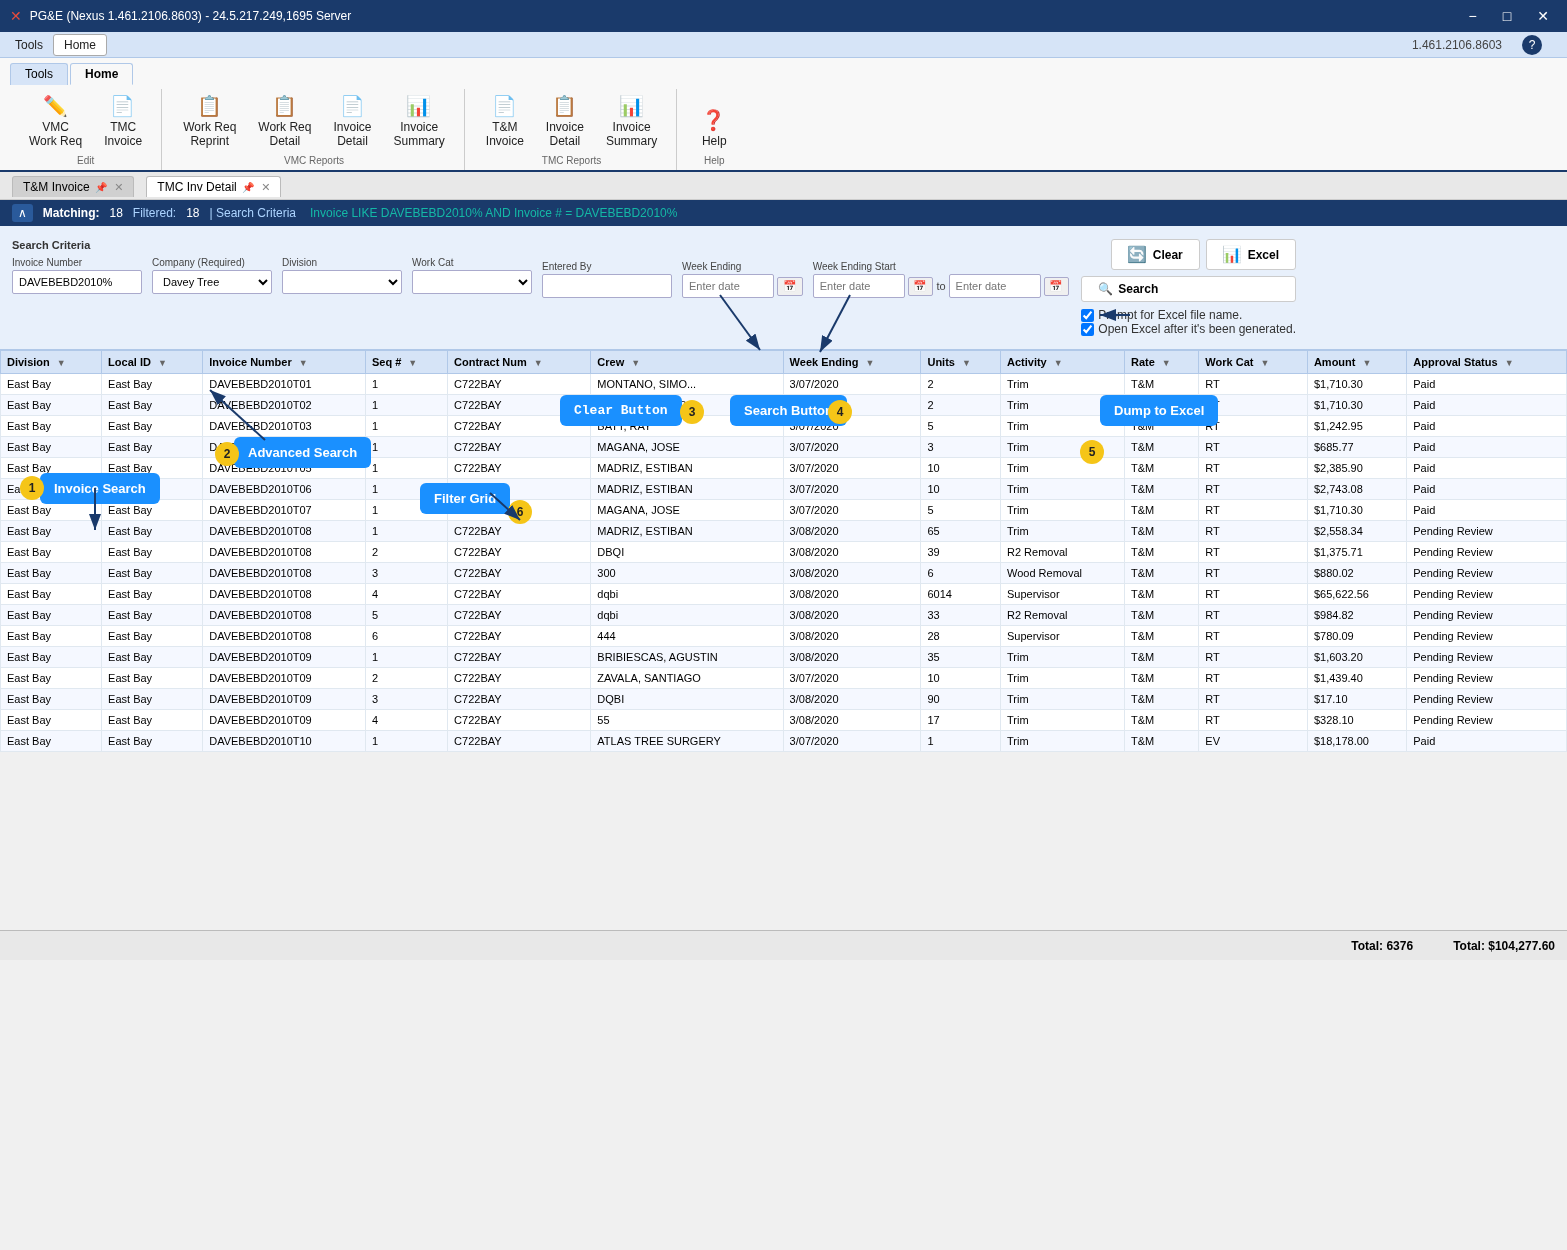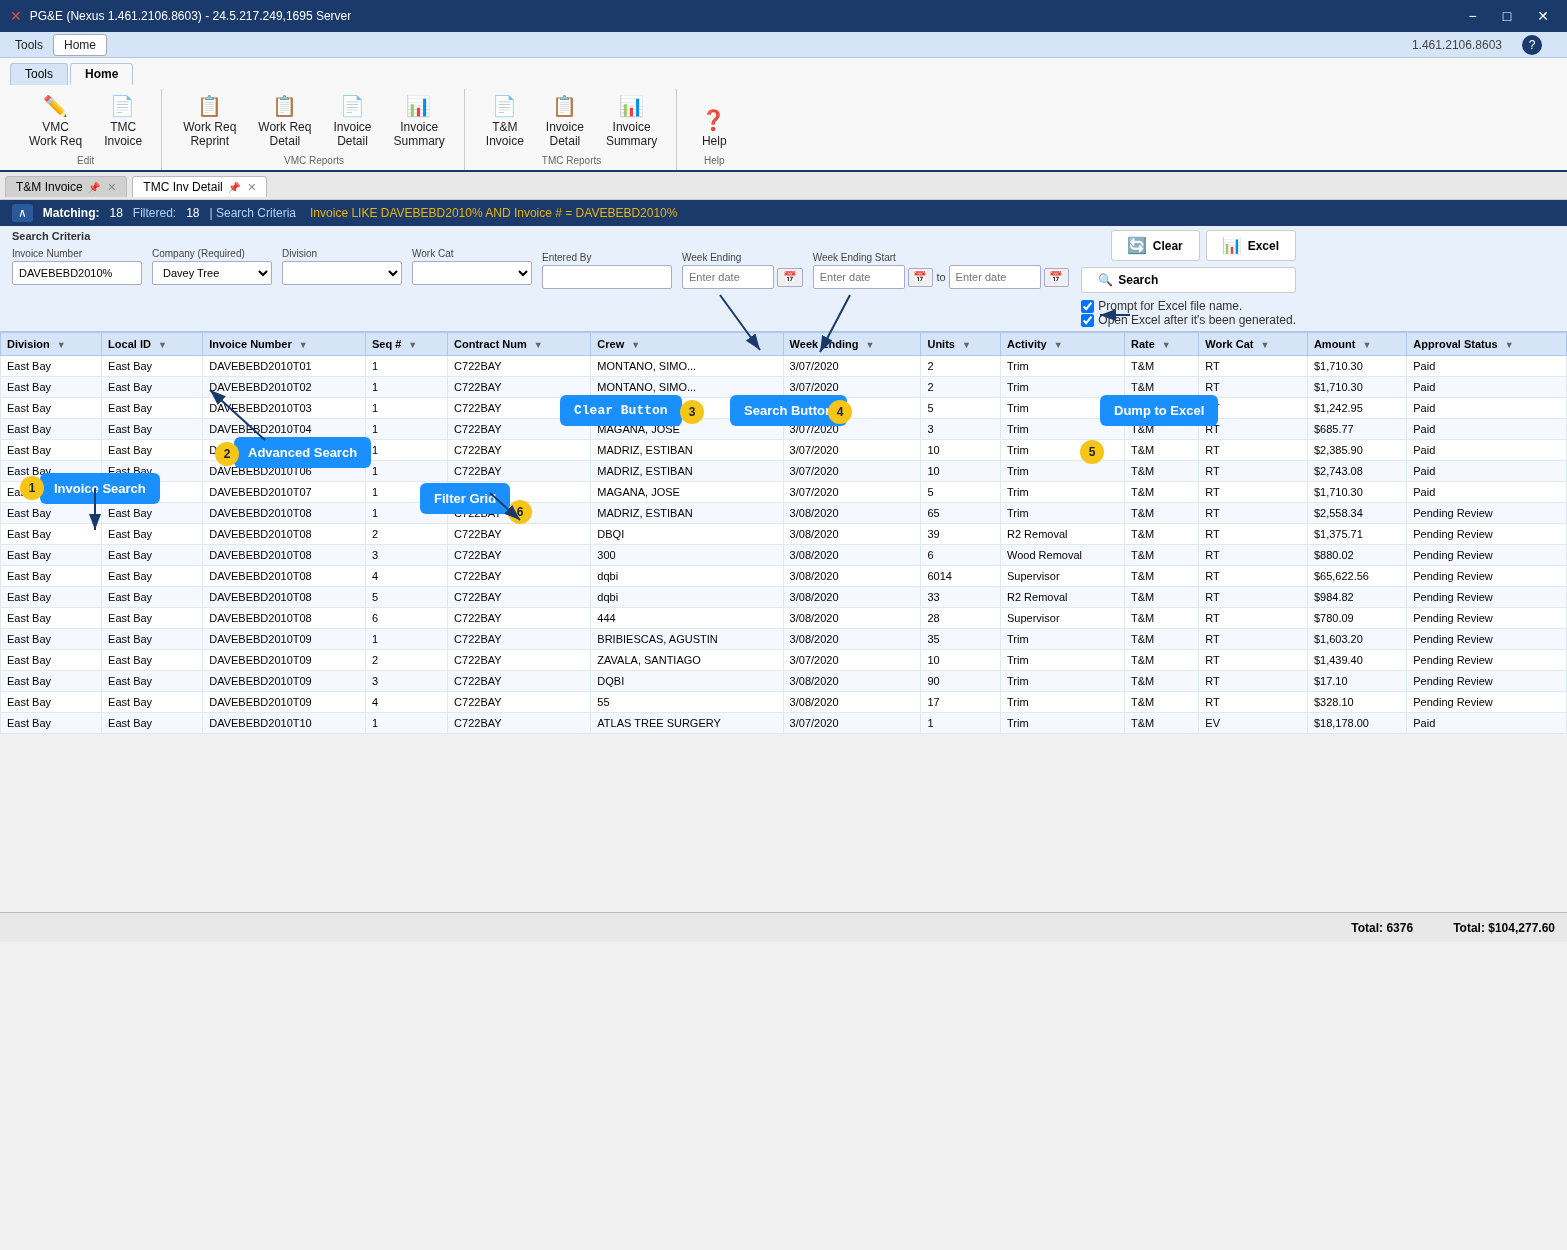--- a/index.html
+++ b/index.html
@@ -96,21 +96,21 @@
       height: 28px;
     }
     .doc-tab {
       display: flex;
       align-items: center;
       padding: 3px 10px;
       background: #d0d0d0;
       border: 1px solid #bbb;
       border-bottom: none;
       cursor: pointer;
-      margin-left: 5px;
+      margin-left: 12px;
       border-radius: 3px 3px 0 0;
       font-size: 11px;
       gap: 6px;
     }
     .doc-tab.active { background: white; }
     .doc-tab-pin { color: #888; font-size: 10px; }
     .doc-tab-close { color: #888; font-size: 11px; cursor: pointer; }
 
     
     .search-bar {
@@ -123,21 +123,21 @@
       font-size: 11px;
     }
     .search-bar-collapse { background: #2a5a9b; border: none; color: white; padding: 2px 6px; cursor: pointer; border-radius: 3px; }
     .search-bar-label { font-weight: bold; }
     .search-bar-info { color: #acd4ff; }
 
     
     .search-panel {
       background: #e8f0fb;
       border-bottom: 1px solid #b0c8e8;
-      padding: 4px 12px;
+      padding: 13px 12px;
       display: flex;
       gap: 12px;
       align-items: flex-start;
     }
     .search-fields { display: flex; flex-wrap: wrap; gap: 10px; flex: 1; }
     .field-group { display: flex; flex-direction: column; gap: 2px; }
     .field-label { font-size: 10px; color: #444; }
     .field-input {
       padding: 3px 6px;
       border: 1px solid #aac;
@@ -374,21 +374,21 @@
   </div>
 </div>
 
 <div class="search-bar">
   <button class="search-bar-collapse">∧</button>
   <span class="search-bar-label">Matching:</span>
   <span>18</span>
   <span class="search-bar-info">Filtered:</span>
   <span>18</span>
   <span class="search-bar-info"> | Search Criteria</span>
-  <span style="color:#eab308; margin-left:4px;">Invoice LIKE DAVEBEBD2010% AND Invoice # = DAVEBEBD2010%</span>
+  <span style="color:#14b8a6; margin-left:4px;">Invoice LIKE DAVEBEBD2010% AND Invoice # = DAVEBEBD2010%</span>
 </div>
 
 <div class="search-panel">
   <div>
     <div style="font-size:11px; font-weight:bold; margin-bottom:6px; color:#333;">Search Criteria</div>
     <div class="search-fields">
 
       <div class="field-group">
         <label class="field-label">Invoice Number</label>
         <input class="field-input" type="text" value="DAVEBEBD2010%" style="width: 130px;">

